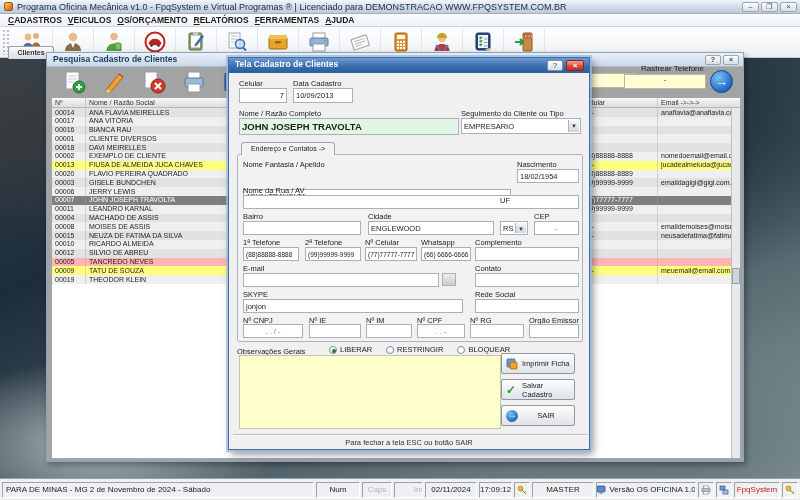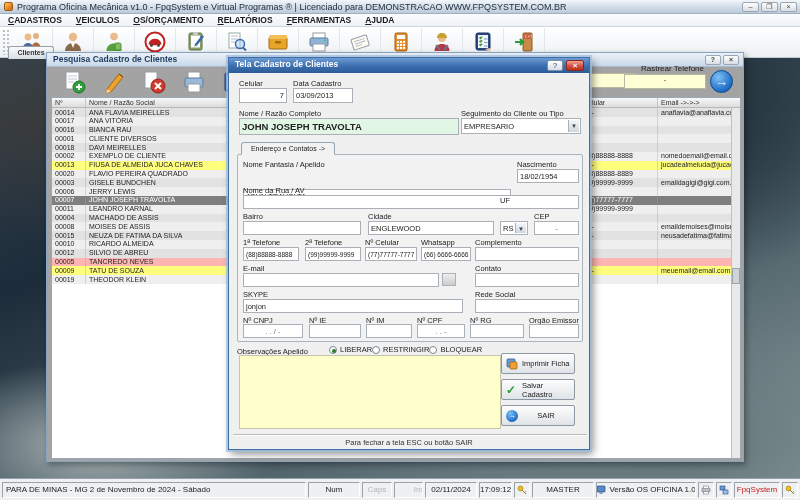--- a/index.html
+++ b/index.html
@@ -13,21 +13,21 @@
     display:flex; align-items:center; padding:0 4px; }
   #app-icon { width:9px; height:9px; border-radius:2px; margin-right:4px;
     background:linear-gradient(135deg,#ffd24a,#e07820 70%); border:1px solid #a05a10; }
   #title-text { font-size:9px; color:#20303f; white-space:nowrap; overflow:hidden; }
   .winbtns { position:absolute; right:3px; top:2px; display:flex; gap:2px; }
   .wbtn { width:17px; height:10px; background:linear-gradient(#fdfdfd,#d9dee3); border:1px solid #9aa6b2;
     border-radius:2px; font-size:7px; line-height:8px; text-align:center; color:#444; }
 
   #menubar { position:absolute; left:0; top:14px; width:800px; height:13px;
     background:linear-gradient(#fbfcfd,#eef2f6); border-bottom:1px solid #cfd6dd;
-    display:flex; align-items:center; gap:14px; padding:0 8px; }
+    display:flex; align-items:center; gap:6px; padding:0 8px; }
   .menu-item { font-size:8.5px; font-weight:bold; color:#1c1c1c; }
   .menu-item::first-letter { text-decoration:underline; }
 
   #maintoolbar { position:absolute; left:0; top:27px; width:800px; height:31px;
     background:linear-gradient(#ffffff,#edf0f3); border-bottom:1px solid #c3c9cf; display:flex; align-items:center; }
   #grip { width:8px; height:26px; margin:0 2px;
     background:radial-gradient(circle at 2px 2px,#b9c1c9 1px,transparent 1.2px) 0 0/4px 4px; }
   .tcell { width:41px; height:28px; display:flex; align-items:center; justify-content:center; border-right:1px solid #e2e6ea; }
   .tcell svg { width:24px; height:24px; }
 
@@ -94,21 +94,21 @@
   .mask { color:#777; }
   .dd-arrow { position:absolute; right:1px; top:1px; bottom:1px; width:11px; background:linear-gradient(#f5f7f9,#cfd6dd);
     border-left:1px solid #a9b0b8; font-size:6px; color:#345; text-align:center; line-height:12px; }
 
   #tab-endereco { position:absolute; left:12px; top:84px; width:94px; height:13px; background:#f2f2f2;
     border:1px solid #9aa6b2; border-bottom:1px solid #f2f2f2; border-radius:3px 3px 0 0;
     font-size:7px; color:#222; text-align:center; line-height:12px; z-index:2; }
   #groupbox { position:absolute; left:8px; top:96px; width:346px; height:188px; border:1px solid #aab4be; border-radius:2px; background:#f2f2f2; }
 
   #obs-label { position:absolute; left:8px; top:289px; font-size:7.5px; }
-  #radios { position:absolute; left:100px; top:287px; display:flex; align-items:center; }
+  #radios { position:absolute; left:100px; top:287px; display:flex; gap:14px; align-items:center; }
   .radio-item { display:flex; align-items:center; gap:3px; }
   .rcirc { width:8px; height:8px; border-radius:50%; border:1px solid #7a8896; background:#fff; position:relative; }
   .radio-item.on .rcirc::after { content:""; position:absolute; left:2px; top:2px; width:4px; height:4px; border-radius:50%; background:#2a7a2a; }
   .rlabel { font-size:7.5px; color:#222; }
 
   #obs-area { position:absolute; left:10px; top:297px; width:262px; height:74px; background:#ffffcc; border:1px solid #c6c6a8; }
 
   .dlgbtn { position:absolute; left:272px; width:74px; height:21px; background:linear-gradient(#fdfdfd,#dfe3e7);
     border:1px solid #8d98a3; border-radius:2px; display:flex; align-items:center; gap:4px; padding:0 4px;
     font-size:7.5px; color:#222; }
@@ -453,21 +453,21 @@
   <div id="dlg">
     <div id="dlg-tb">
       <span>Tela Cadastro de Clientes</span>
     </div>
     <span id="dlg-help">?</span>
     <span id="dlg-close">×</span>
 
     <span class="flabel" style="left:10px; top:21px;">Celular</span>
     <span class="inp" style="left:10px; top:30px; width:48px; height:15px; justify-content:flex-end;">7</span>
     <span class="flabel" style="left:64px; top:21px;">Data Cadastro</span>
-    <span class="inp" style="left:64px; top:30px; width:60px; height:15px;">03/09/2013</span>
+    <span class="inp" style="left:64px; top:30px; width:60px; height:15px;">10/09/2013</span>
 
     <span class="flabel" style="left:10px; top:51px;">Nome / Razão Completo</span>
     <span class="inp" style="left:10px; top:60px; width:220px; height:17px; background:#e2f6e6; font-size:9.5px; font-weight:bold;">JOHN JOSEPH TRAVOLTA</span>
     <span class="flabel" style="left:232px; top:51px;">Seguimento do Cliente ou Tipo</span>
     <span class="inp" style="left:232px; top:60px; width:120px; height:16px; padding-right:13px;">
         <span>EMPRESARIO</span>
         <span class="dd-arrow">▼</span>
       </span>
 
     <div id="tab-endereco">Endereço e Contatos -&gt;</div>
@@ -521,21 +521,21 @@
     <span class="inp" style="left:80px; top:266px; width:52px;"></span>
     <span class="flabel" style="left:137px; top:258px;">Nº IM</span>
     <span class="inp" style="left:137px; top:266px; width:46px;"></span>
     <span class="flabel" style="left:188px; top:258px;">Nº CPF</span>
     <span class="inp mask" style="left:188px; top:266px; width:48px; justify-content:center;">.      .       -</span>
     <span class="flabel" style="left:241px; top:258px;">Nº RG</span>
     <span class="inp" style="left:241px; top:266px; width:54px;"></span>
     <span class="flabel" style="left:300px; top:258px;">Orgão Emissor</span>
     <span class="inp" style="left:300px; top:266px; width:50px;"></span>
 
-    <span class="flabel" id="obs-label">Observações Apelido</span>
+    <span class="flabel" id="obs-label">Observações Gerais</span>
     <div id="radios">
         <span class="radio-item on">
           <span class="rcirc"></span>
           <span class="rlabel">LIBERAR</span>
         </span>
         <span class="radio-item">
           <span class="rcirc"></span>
           <span class="rlabel">RESTRINGIR</span>
         </span>
         <span class="radio-item">
@@ -560,21 +560,21 @@
       <span class="bic" style="border-radius:50%; background:radial-gradient(circle at 35% 30%,#7cc0f4,#2a78cc 60%,#0c4fa0); color:#fff; font-size:8px; text-align:center; line-height:12px;">→</span>
       <span style="flex:1; text-align:center;">SAIR</span>
     </div>
 
     <div id="groove"></div>
     <div id="dlg-footer">Para fechar a tela ESC ou botão SAIR</div>
   </div>
 
   <div id="statusbar">
     <span class="seg" id="seg-loc">PARA DE MINAS - MG  2 de Novembro de 2024 - Sábado</span>
-    <span class="seg" style="width:52px;">Num</span>
+    <span class="seg" style="width:44px;">Num</span>
     <span class="seg dim" style="width:30px;">Caps</span>
     <span class="seg dim" style="width:22px;padding-left:24px;">Ins</span>
     <span class="seg" style="width:52px;">02/11/2024</span>
     <span class="seg" style="width:33px;">17:09:12</span>
     <span class="seg" style="width:16px;">
         <svg class="mini" viewBox="0 0 10 10">
           <circle cx="3.5" cy="3.5" r="2.4" fill="#f0c020" stroke="#a07810" stroke-width="0.7"></circle>
           <path d="M5 5l4 4M7.5 7.5l1.2-1" stroke="#a07810" stroke-width="1"></path>
         </svg>
       </span>

